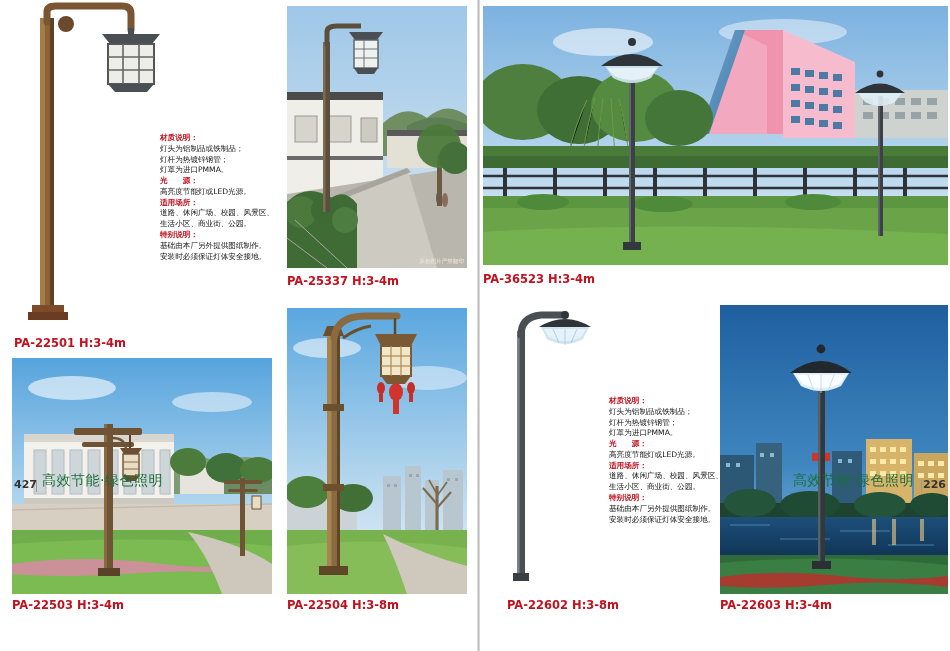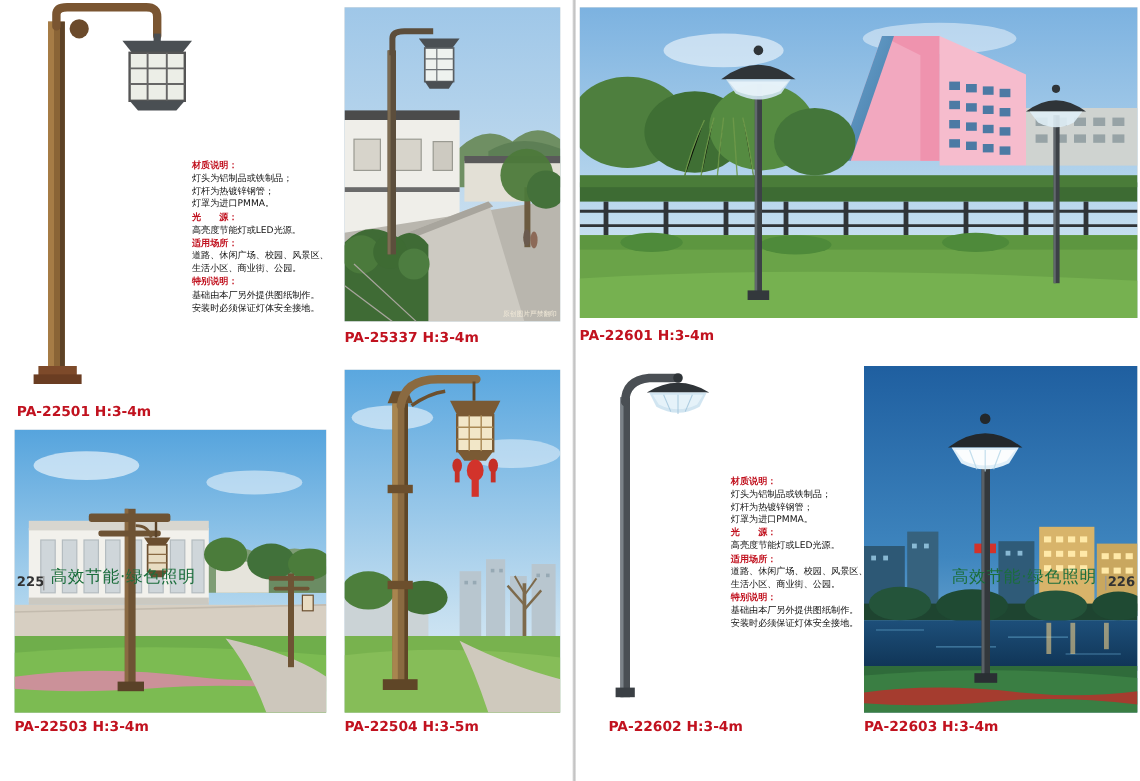--- a/index.html
+++ b/index.html
@@ -269,21 +269,21 @@
       <g>
         <rect x="395" y="90" width="5" height="140" fill="#3c4146"></rect>
         <rect x="395" y="90" width="1.8" height="140" fill="#61686d"></rect>
         <path d="M372 87 Q397 68 422 87 Z" fill="#2f3438"></path>
         <path d="M375 87 L419 87 L412 96 Q397 104 382 96 Z" fill="#dfeef6" opacity=".9"></path>
         <circle cx="397" cy="68" r="3.4" fill="#2f3438"></circle>
       </g>
     </svg>
   </div>
 
-  <div class="cap" style="left:479px;top:272px;">PA-22601 H:3-4m</div>
+  <div class="cap" style="left:479px;top:272px;">PA-36523 H:3-4m</div>
 
   <div class="photo" id="p4">
     <svg width="260" height="236" viewBox="0 0 260 236">
       <defs>
         <linearGradient id="sky4" x1="0" y1="0" x2="0" y2="1">
           <stop offset="0%" stop-color="#56a4dd"></stop>
             <stop offset="70%" stop-color="#bcdcf0"></stop>
             <stop offset="100%" stop-color="#e4f0f7"></stop>
         </linearGradient>
       </defs>
@@ -425,21 +425,21 @@
         <ellipse cx="109" cy="84" rx="7" ry="9" fill="#d2332b"></ellipse>
         <rect x="106" y="92" width="6" height="14" fill="#d2332b"></rect>
         <ellipse cx="94" cy="80" rx="4" ry="6" fill="#c62f27"></ellipse>
         <ellipse cx="124" cy="80" rx="4" ry="6" fill="#c62f27"></ellipse>
         <rect x="92" y="85" width="4" height="9" fill="#c62f27"></rect>
         <rect x="122" y="85" width="4" height="9" fill="#c62f27"></rect>
       </g>
     </svg>
   </div>
 
-  <div class="cap" style="left:283px;top:598px;">PA-22504 H:3-5m</div>
+  <div class="cap" style="left:283px;top:598px;">PA-22504 H:3-8m</div>
 
   <div class="photo" id="p6">
     <svg width="110" height="285" viewBox="0 0 110 285">
       <rect width="110" height="285" fill="#ffffff"></rect>
 
       <rect x="26" y="26" width="8" height="250" fill="#4a4f54"></rect>
       <rect x="26" y="26" width="2.6" height="250" fill="#7b8288"></rect>
       <rect x="22" y="268" width="16" height="8" fill="#3a3f44"></rect>
 
       <path d="M30 30 Q30 12 50 10 L72 10" stroke="#4a4f54" stroke-width="7" fill="none" stroke-linecap="round"></path>
@@ -465,21 +465,21 @@
     <div class="hd ln">光　　源：</div>
     <div class="ln">高亮度节能灯或LED光源。</div>
     <div class="hd ln">适用场所：</div>
     <div class="ln">道路、休闲广场、校园、风景区、</div>
     <div class="ln">生活小区、商业街、公园。</div>
     <div class="hd ln">特别说明：</div>
     <div class="ln">基础由本厂另外提供图纸制作。</div>
     <div class="ln">安装时必须保证灯体安全接地。</div>
   </div>
 
-  <div class="cap" style="left:503px;top:598px;">PA-22602 H:3-4m</div>
+  <div class="cap" style="left:503px;top:598px;">PA-22602 H:3-8m</div>
 
   <div class="photo" id="p7">
     <svg width="228" height="289" viewBox="0 0 228 289">
       <defs>
         <linearGradient id="sky7" x1="0" y1="0" x2="0" y2="1">
           <stop offset="0%" stop-color="#1f5fa0"></stop>
             <stop offset="55%" stop-color="#3f86bf"></stop>
             <stop offset="100%" stop-color="#8fc0dd"></stop>
         </linearGradient>
         <linearGradient id="water7" x1="0" y1="0" x2="0" y2="1">
@@ -563,21 +563,21 @@
           <line x1="101" y1="70" x2="101" y2="88"></line>
           <line x1="114" y1="70" x2="108" y2="86"></line>
         </g>
       </g>
     </svg>
   </div>
 
   <div class="cap" style="left:716px;top:598px;text-align:right;">PA-22603 H:3-4m</div>
 
   <div class="footbar">
-    <div class="pno" style="left:10px;">225</div>
+    <div class="pno" style="left:10px;">427</div>
     <div class="frule" style="left:32px;"></div>
     <div class="ftxt" style="left:38px;">高效节能·绿色照明</div>
 
     <div class="ftxt" style="right:40px;">高效节能·绿色照明</div>
     <div class="frule" style="right:32px;"></div>
     <div class="pno" style="right:8px;margin-top:32px;">226</div>
   </div>
 
 </div>
 

